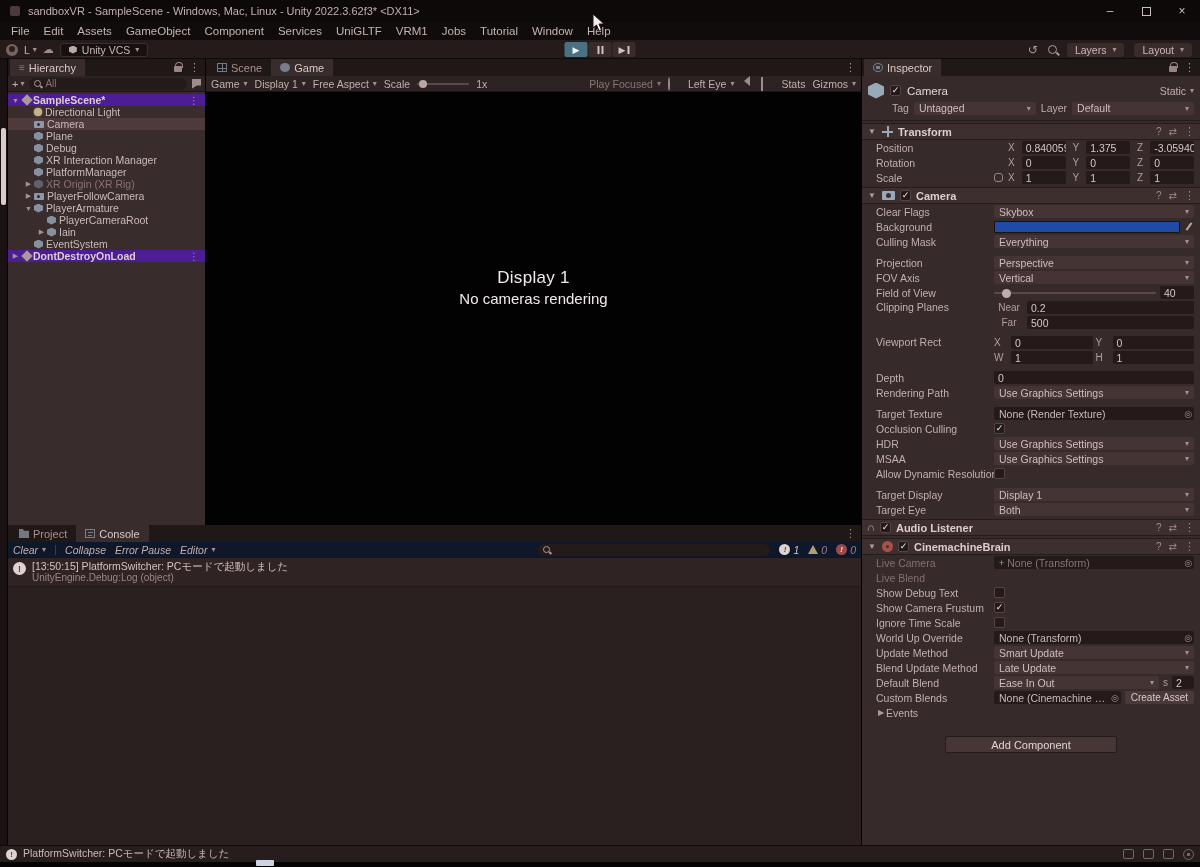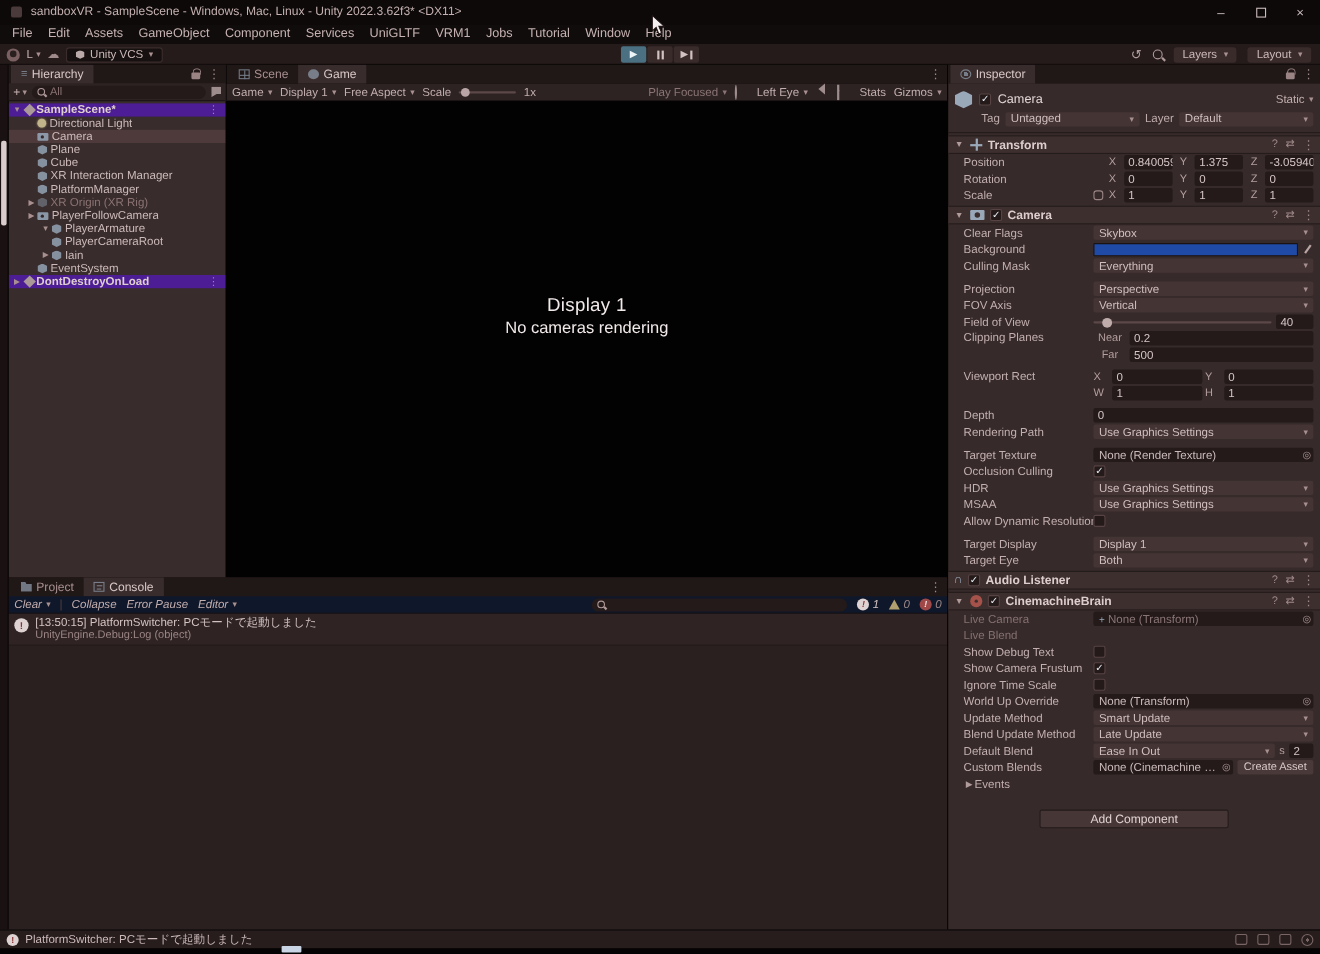--- a/index.html
+++ b/index.html
@@ -306,21 +306,21 @@
           <span class="hlabel">Camera</span>
         </div>
         <div class="hrow" style="padding-left: 15px;">
           <span class="harrow"></span>
           <span class="hicon ic-object"></span>
           <span class="hlabel">Plane</span>
         </div>
         <div class="hrow" style="padding-left: 15px;">
           <span class="harrow"></span>
           <span class="hicon ic-object"></span>
-          <span class="hlabel">Cube</span>
+          <span class="hlabel">Debug</span>
         </div>
         <div class="hrow" style="padding-left: 15px;">
           <span class="harrow"></span>
           <span class="hicon ic-object"></span>
           <span class="hlabel">XR Interaction Manager</span>
         </div>
         <div class="hrow" style="padding-left: 15px;">
           <span class="harrow"></span>
           <span class="hicon ic-object"></span>
           <span class="hlabel">PlatformManager</span>
@@ -328,21 +328,21 @@
         <div class="hrow dim" style="padding-left: 15px;">
           <span class="harrow">▶</span>
           <span class="hicon ic-object"></span>
           <span class="hlabel">XR Origin (XR Rig)</span>
         </div>
         <div class="hrow" style="padding-left: 15px;">
           <span class="harrow">▶</span>
           <span class="hicon ic-camera"></span>
           <span class="hlabel">PlayerFollowCamera</span>
         </div>
-        <div class="hrow" style="padding-left: 28px;">
+        <div class="hrow" style="padding-left: 15px;">
           <span class="harrow">▼</span>
           <span class="hicon ic-object"></span>
           <span class="hlabel">PlayerArmature</span>
         </div>
         <div class="hrow" style="padding-left: 28px;">
           <span class="harrow"></span>
           <span class="hicon ic-object"></span>
           <span class="hlabel">PlayerCameraRoot</span>
         </div>
         <div class="hrow" style="padding-left: 28px;">

